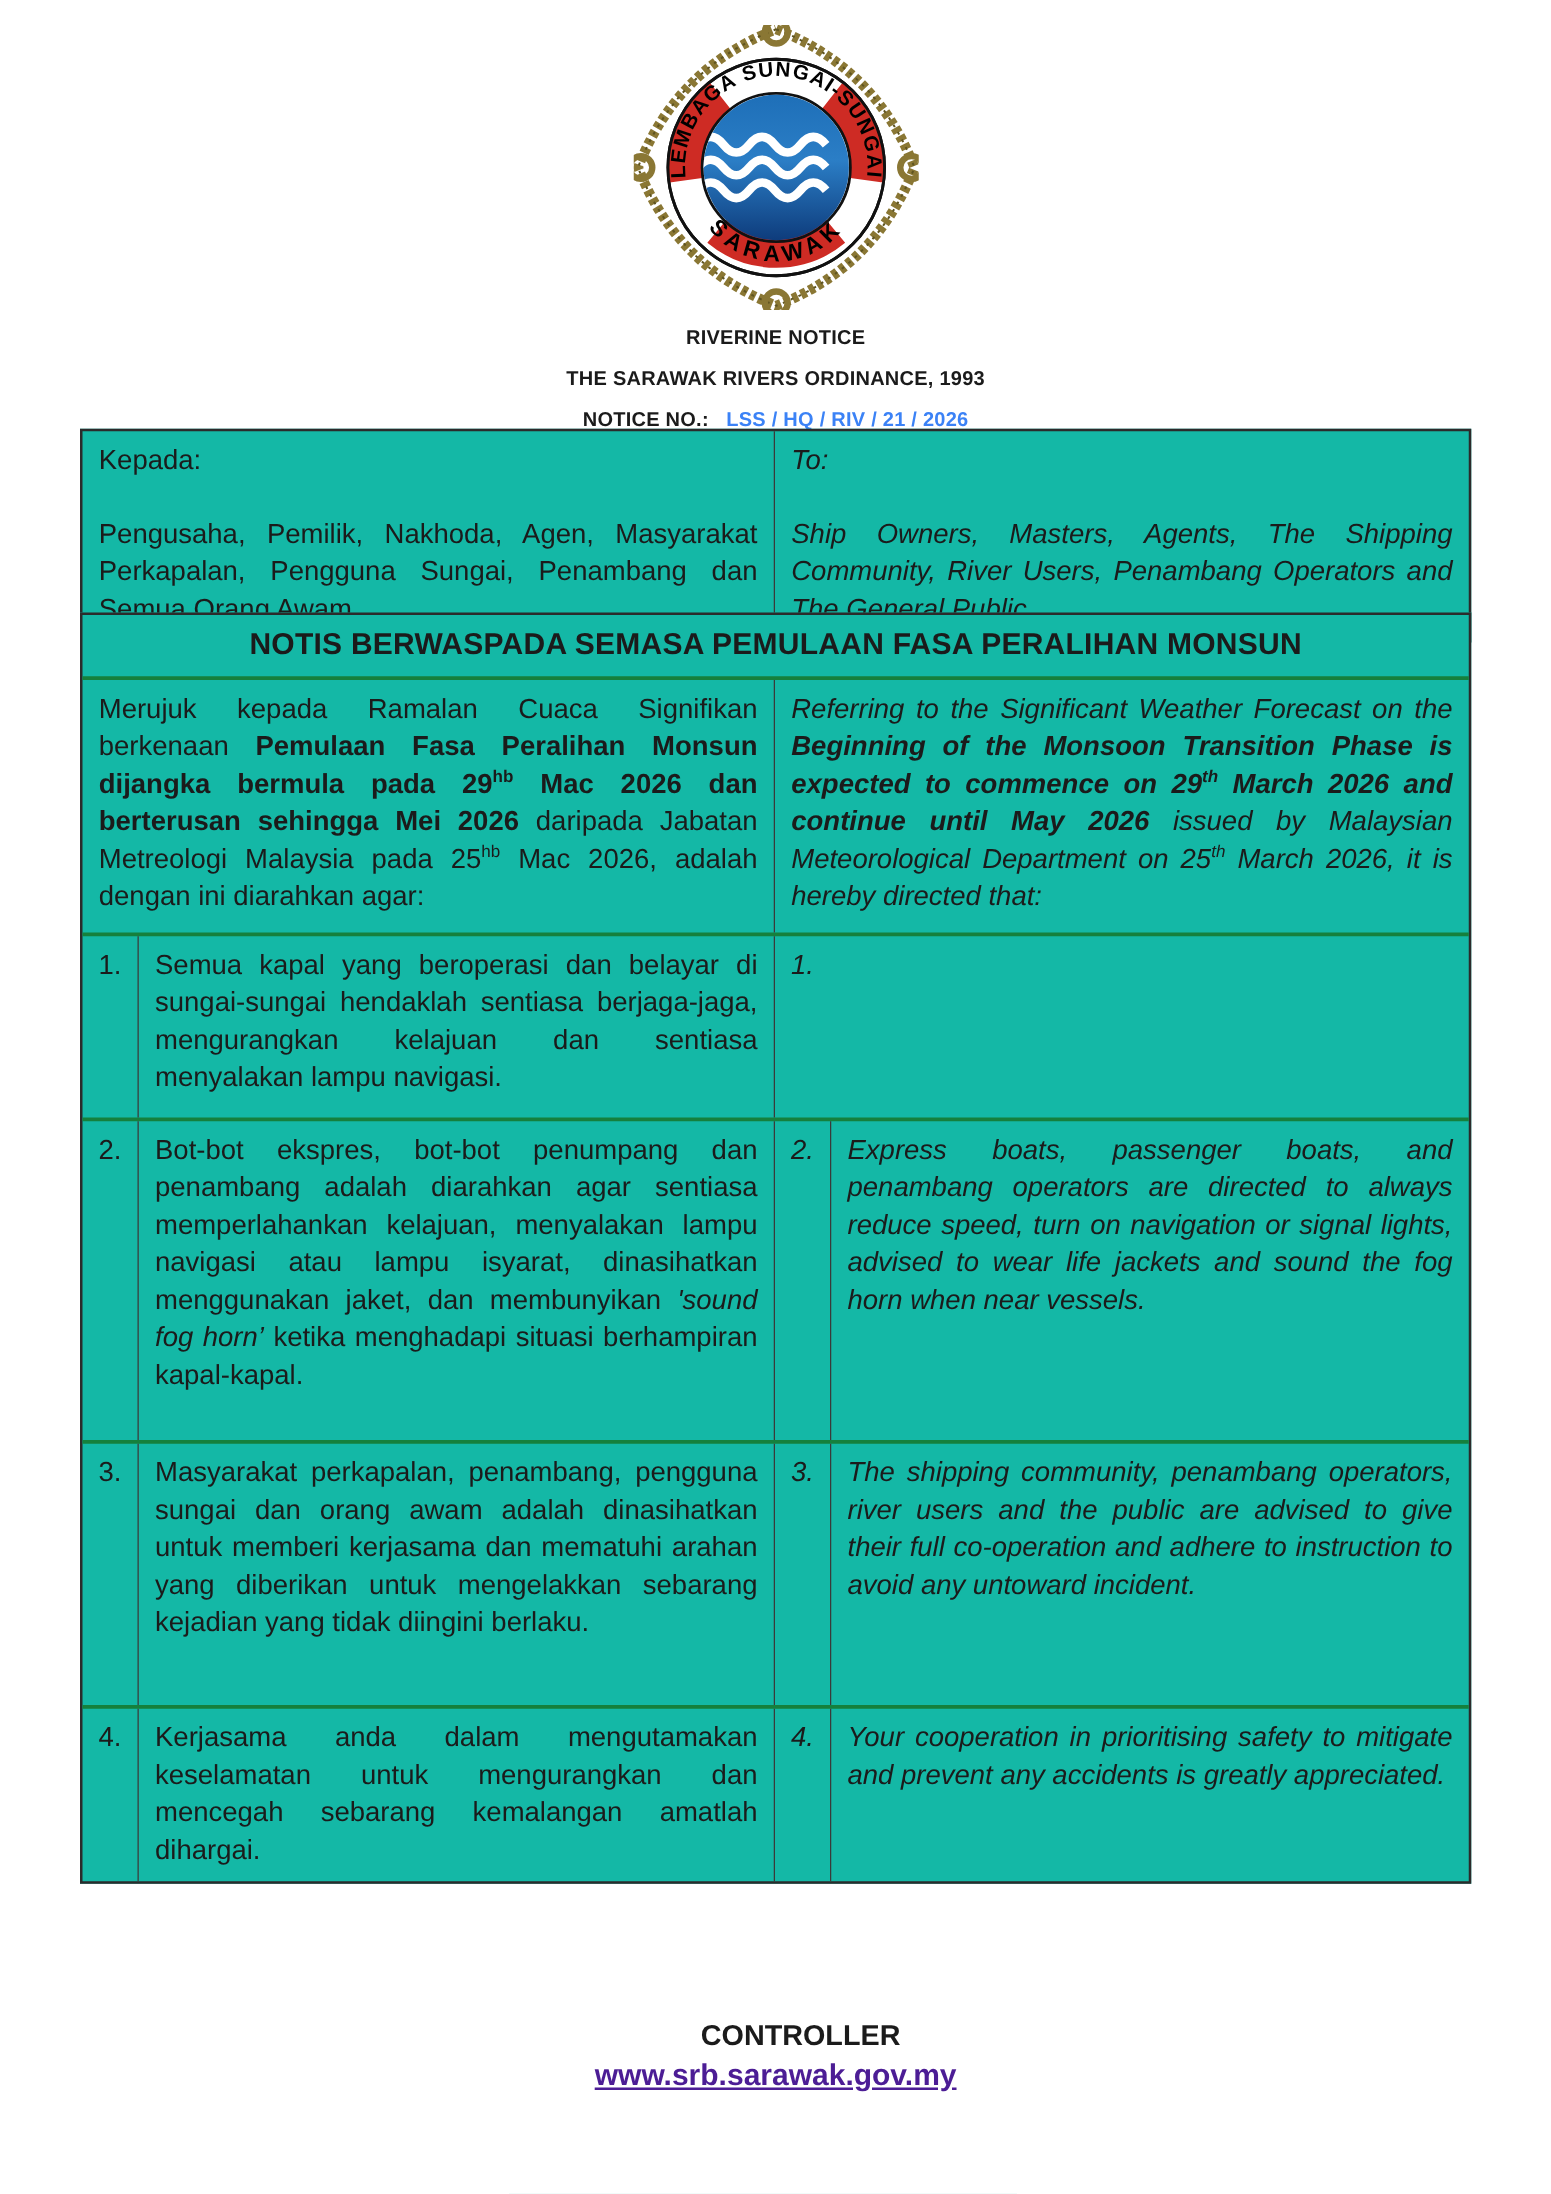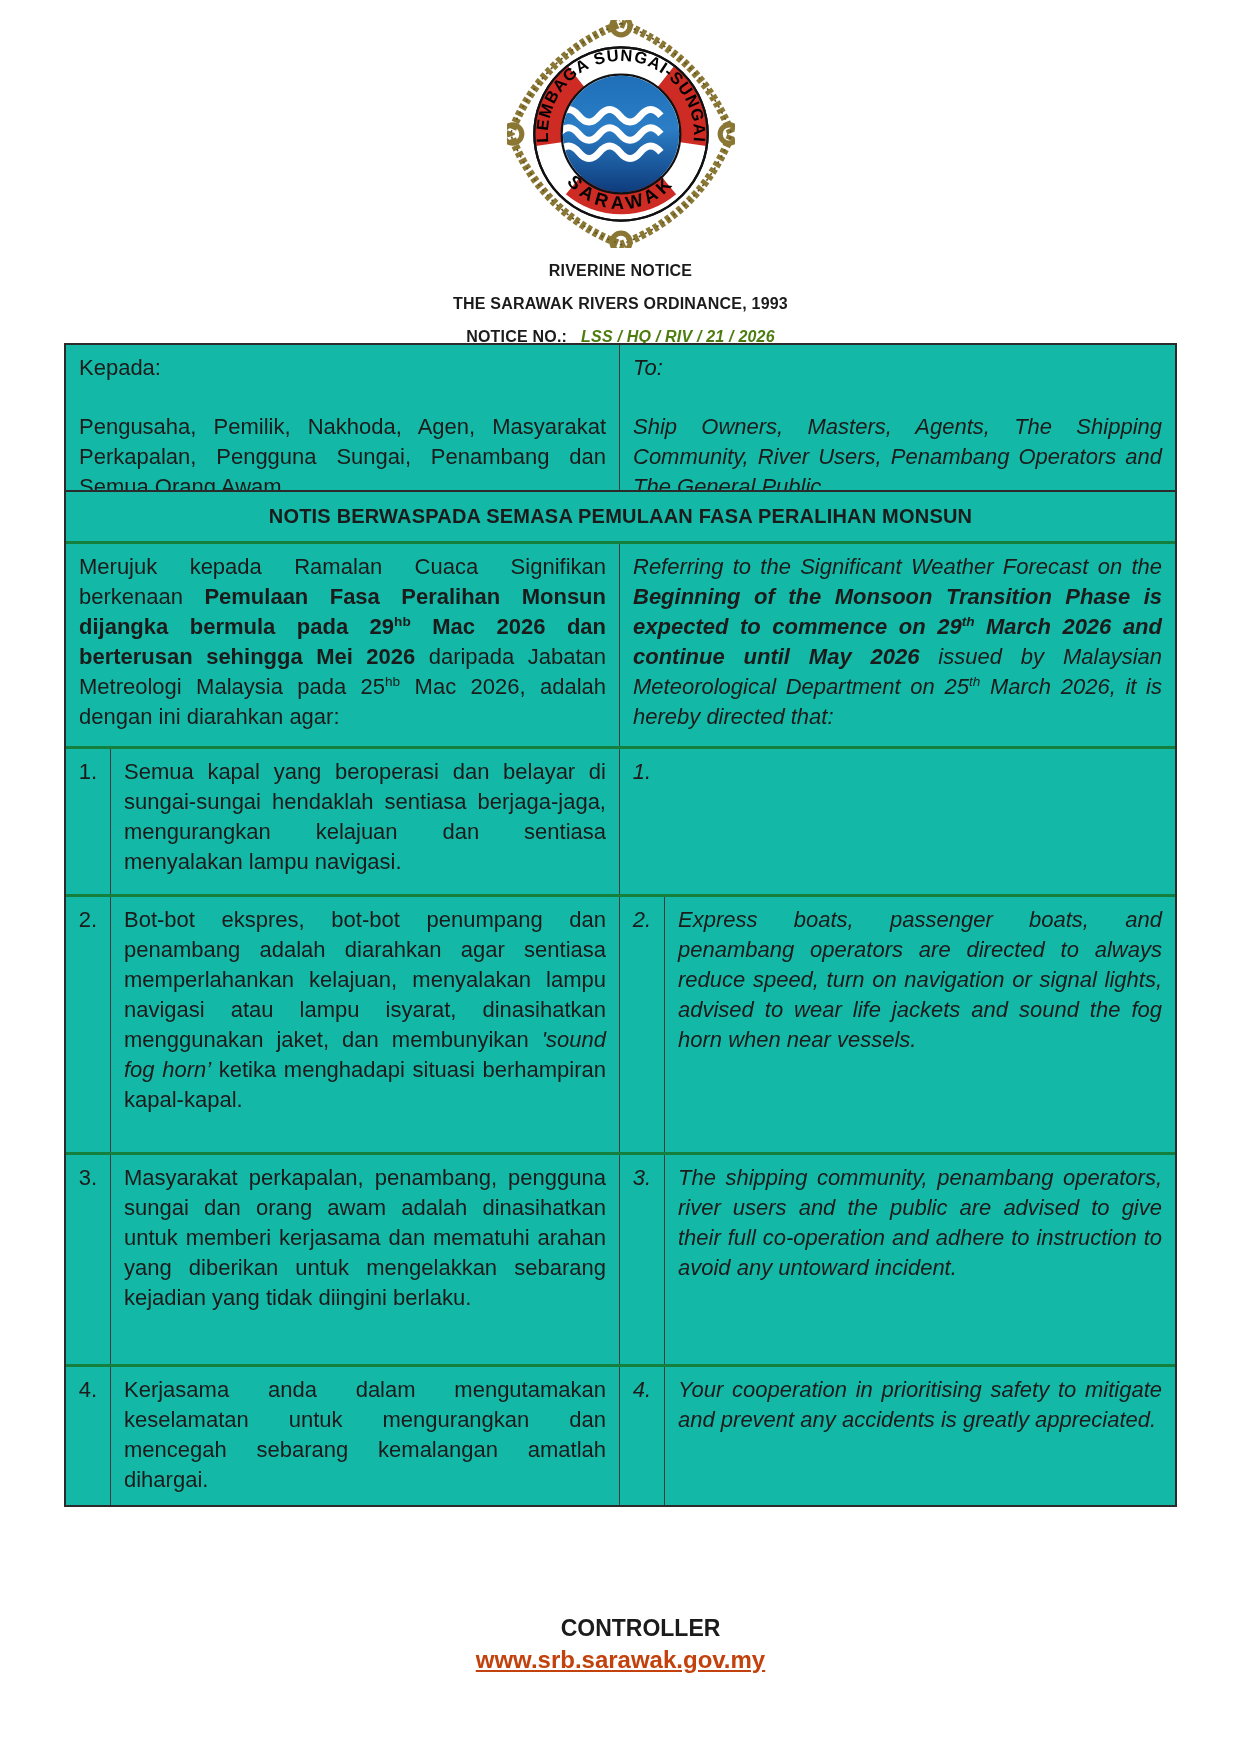--- a/index.html
+++ b/index.html
@@ -20,21 +20,21 @@
     width:228px; height:228px;
   }
 
   
   .header-block {
     position:absolute; top:254px; left:0; width:100%;
     text-align:center;
     font-weight:bold; font-size:16px; line-height:33px;
     letter-spacing:.2px;
   }
-  .notice-no-value { color:#4d7c0f;font-style:italic; }
+  .notice-no-value { color:#3b82f6; }
 
   
   .tbl {
     position:absolute; left:64px; width:1113px;
     border:2px solid #2b2b2b;
     background:#14b8a6;
   }
   .tbl-kepada { top:343px; min-height:125px; }
   .tbl-main   { top:490px; }
 
@@ -45,39 +45,39 @@
 
   .row-kepada { grid-template-columns: 553px auto; min-height:121px; }
   .row-title  { grid-template-columns: 100%; }
   .row-intro  { grid-template-columns: 553px auto; min-height:205px; }
   .row-item-1 { grid-template-columns: 44px 509px 45px auto; min-height:148px; }
   .row-item-2 { grid-template-columns: 44px 509px 45px auto; min-height:258px; }
   .row-item-3 { grid-template-columns: 44px 509px 45px auto; min-height:212px; }
   .row-item-4 { grid-template-columns: 44px 509px 45px auto; min-height:140px; }
 
   .title-cell {
-    text-align:center; font-weight:bold; font-size:20px;
+    text-align:center; font-weight:bold; font-size:24px;
     padding:9px 10px 10px 10px; letter-spacing:.2px;
   }
   .label-line { display:block; margin-bottom:29px; }
   .just { text-align:justify; }
   .en { font-style:italic; }
   .num-cell { text-align:center; padding-left:2px; padding-right:2px; }
   .b { font-weight:bold; }
   .i { font-style:italic; }
   sup { font-size:0.62em; line-height:0; vertical-align:super; }
 
   
   .footer {
     position:absolute; top:1612px; left:0; width:100%;
     text-align:center; font-size:23px; line-height:32px;
   }
   .footer .controller { font-weight:bold;padding-left:40px; }
   .footer a {
-    color:#c2410c; font-weight:bold; text-decoration:underline;
+    color:#4c1d95; font-weight:bold; text-decoration:underline;
     font-size:24px;
   }
 </style>
 </head>
 <body>
 
 <div class="page">
 
   <div class="logo-wrap">
     <svg viewBox="0 0 200 200" width="228" height="228">

